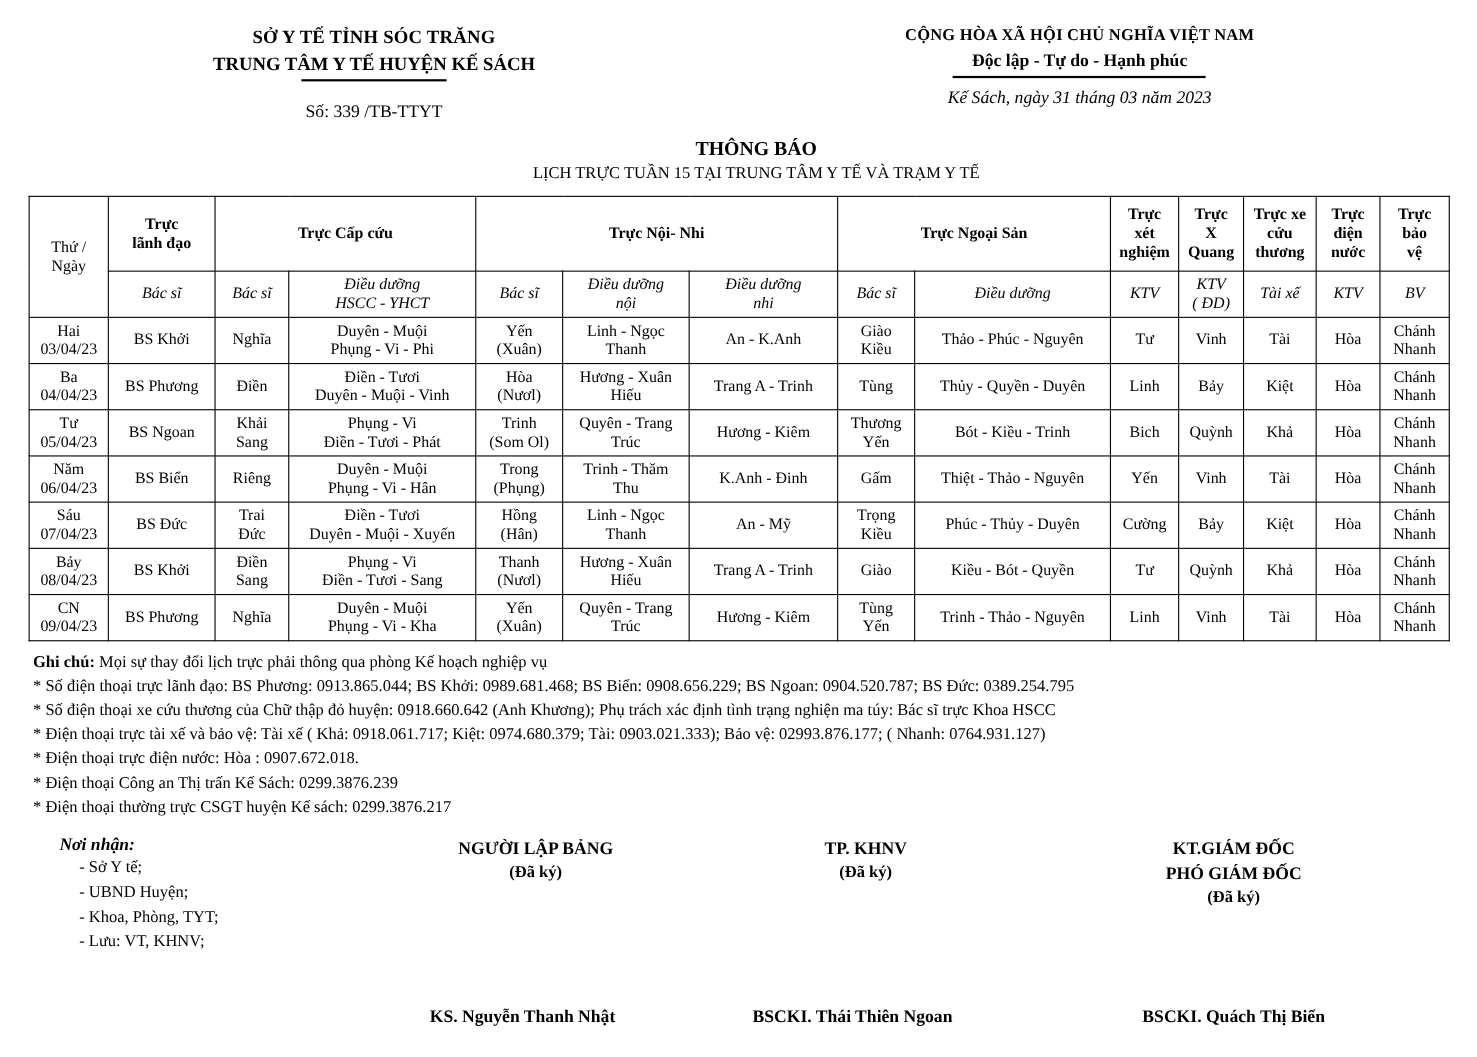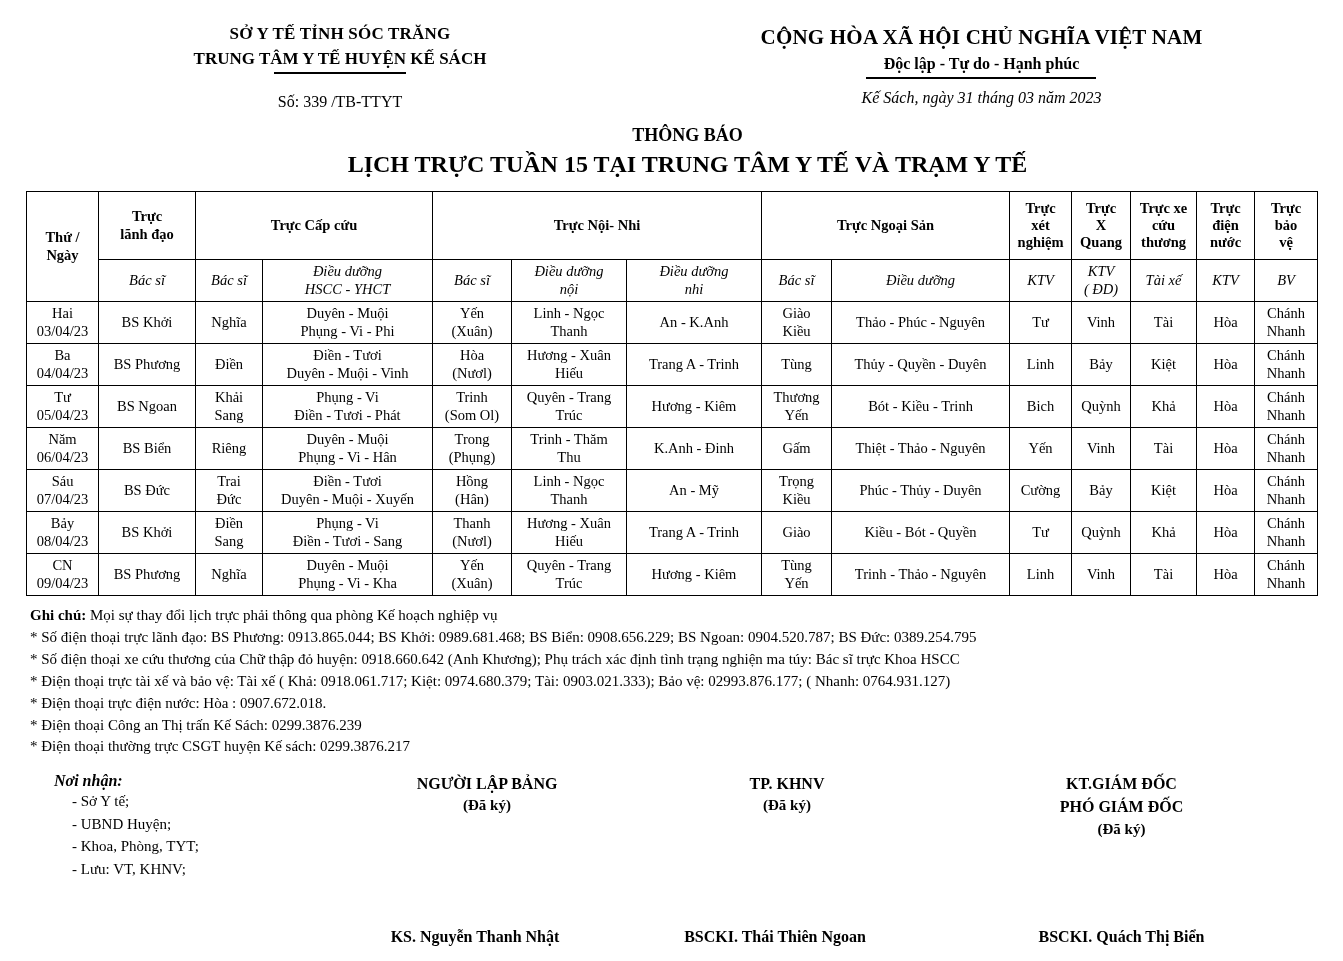--- a/index.html
+++ b/index.html
@@ -43,21 +43,21 @@
     transform: translateX(-50%);
     bottom: -3px;
     width: 132px;
     height: 2px;
     background: #000;
   }
   .doc-number { font-size: 16px; margin-top: 22px; }
 
   .nation {
     font-weight: bold;
-    font-size: 21px;
+    font-size: 15px;
     letter-spacing: .2px;
     line-height: 1.45;
   }
   .motto {
     font-weight: bold;
     font-size: 16px;
     display: inline-block;
     position: relative;
     line-height: 1.5;
   }
@@ -72,21 +72,21 @@
   }
   .place-date {
     font-style: italic;
     font-size: 16px;
     margin-top: 13px;
   }
 
   
   .titles { text-align: center; margin-top: 12px; padding-left: 32px; }
   .title-main { font-weight: bold; font-size: 18px; line-height: 1.4; }
-  .title-sub  { font-weight: bold; font-size: 24px; line-height: 1.4; }
+  .title-sub  { font-weight: normal; font-size: 15px; line-height: 1.4; }
 
   
   .table-wrap { padding: 0 26px; margin-top: 9px; }
   table.sched {
     width: 1291px;
     border-collapse: collapse;
     table-layout: fixed;
   }
   table.sched th, table.sched td {
     border: 1px solid #000;
@@ -100,21 +100,21 @@
     font-size: 14.5px;
     height: 68px;
   }
   table.sched thead th.sub {
     font-style: italic;
     font-weight: normal;
     font-size: 14.5px;
     height: 42px;
   }
   table.sched thead th.daycol {
-    font-weight: bold;
+    font-weight: normal;
     font-size: 14.5px;
   }
   table.sched tbody td {
     font-size: 14.5px;
     height: 42px;
   }
   td.daycell { font-size: 13.5px; line-height: 1.22; }
 
   
   col.c-day   { width: 72px; }

